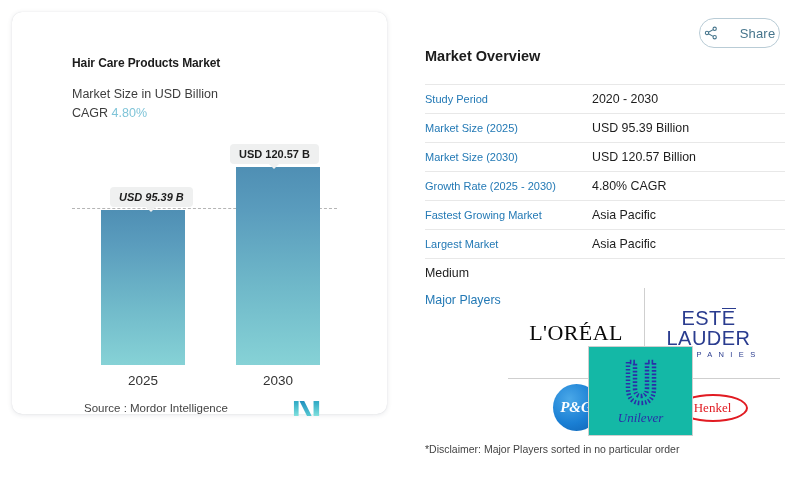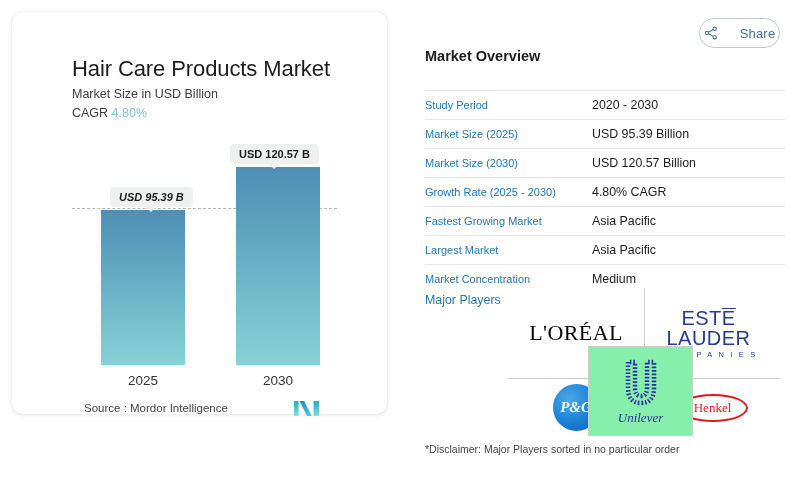--- a/index.html
+++ b/index.html
@@ -28,21 +28,21 @@
   
   .chart-card {
     position: absolute; left: 12px; top: 12px;
     width: 375px; height: 402px;
     background: #ffffff;
     border-radius: 10px;
     box-shadow: 0 1px 5px rgba(60,70,90,0.13), 0 0 1px rgba(60,70,90,0.18);
   }
   .chart-title {
     position: absolute; left: 60px; top: 44px;
-    font-size: 22px; font-weight: normal; color: #1c1c1c; letter-spacing: -0.1px;
+    font-size: 12px; font-weight: bold; color: #1c1c1c; letter-spacing: -0.1px;
   }
   .chart-sub {
     position: absolute; left: 60px; top: 75px;
     font-size: 12.5px; color: #3d3d3d;
   }
   .cagr-line {
     position: absolute; left: 60px; top: 94px;
     font-size: 12.5px; color: #3d3d3d;
   }
   .cagr-val { color: #7fc4d8; }
@@ -85,21 +85,21 @@
   .source-row {
     position: absolute; left: 72px; top: 390px;
     font-size: 11.5px; color: #444;
   }
   .mi-logo { position: absolute; left: 281px; top: 388px; width: 28px; height: 17px; }
 
   
   .overview {
     position: absolute; left: 425px; top: 48px; width: 360px;
   }
-  .ov-title { font-size: 14.5px; font-weight: bold; color: #1c1c1c; margin-bottom: 26px; }
+  .ov-title { font-size: 14.5px; font-weight: bold; color: #1c1c1c; margin-bottom: 20px; }
   .ov-row {
     display: flex; align-items: center;
     height: 29px;
     border-top: 1px solid #e8e8e8;
   }
   .ov-row:first-of-type { border-top: none; }
   .ov-key { width: 167px; font-size: 11px; color: #2379b5; }
   .ov-val { font-size: 12.4px; color: #1d1d1d; }
 
   .players-label {
@@ -119,21 +119,21 @@
     position: absolute; left: 0; top: 90px; width: 272px; height: 1px; background: #cfcfcf;
   }
   .cell { position: absolute; display: flex; align-items: center; justify-content: center; }
   .cell-loreal { left: 0; top: 0; width: 136px; height: 90px; }
   .cell-estee  { left: 133px; top: 0; width: 135px; height: 90px; }
   .cell-pg     { left: 0; top: 91px; width: 136px; height: 57px; }
   .cell-henkel { left: 137px; top: 91px; width: 135px; height: 57px; }
 
   .cell-unilever {
     position: absolute; left: 80px; top: 58px; width: 105px; height: 90px;
-    background: #86efac; border: 1px solid #cfcfcf;
+    background: #14b8a6; border: 1px solid #cfcfcf;
     display: flex; flex-direction: column; align-items: center; justify-content: center;
   }
 
   .loreal-txt {
     font-family: "Liberation Serif", serif;
     font-size: 22px; font-weight: normal; color: #0a0a0a; letter-spacing: 0.4px;
   }
   .estee-wrap { text-align: center; line-height: 1.0; color: #2a3c8f; }
   .estee-1, .estee-2 {
     font-family: "Liberation Sans", sans-serif;
@@ -257,21 +257,20 @@
     </div>
     <div class="ov-row">
       <div class="ov-key">Fastest Growing Market</div>
       <div class="ov-val">Asia Pacific</div>
     </div>
     <div class="ov-row">
       <div class="ov-key">Largest Market</div>
       <div class="ov-val">Asia Pacific</div>
     </div>
     <div class="ov-row">
-      <div class="ov-key">Market Concentration</div>
       <div class="ov-val">Medium</div>
     </div>
   </div>
 
   <div class="players-label">Major Players</div>
 
   <div class="logo-grid">
     <div class="grid-vline"></div>
     <div class="grid-hline"></div>
 

